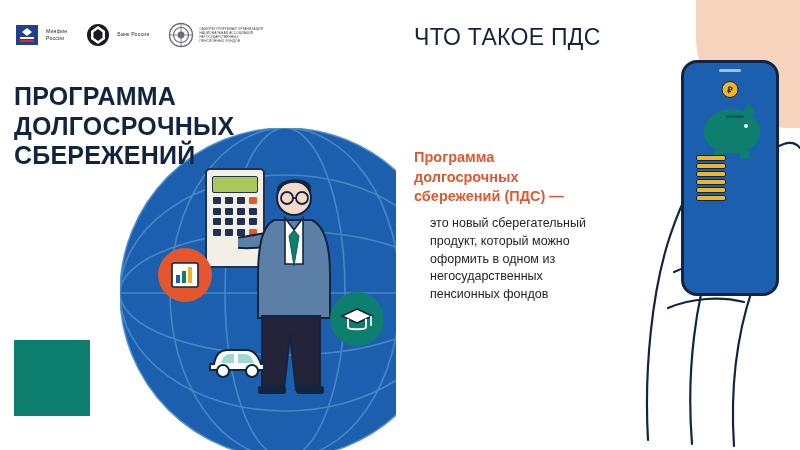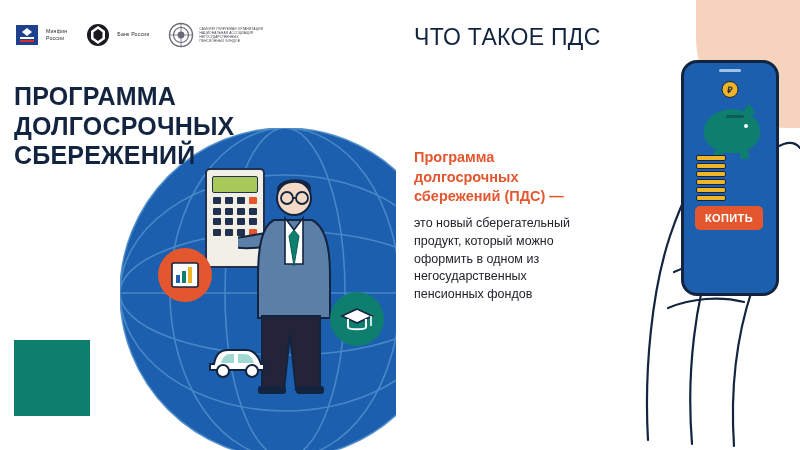--- a/index.html
+++ b/index.html
@@ -181,21 +181,21 @@
     left: 18px; top: 148px;
     width: 218px;
     font-size: 14.5px;
     line-height: 1.35;
     font-weight: bold;
     color: #e4572e;
     white-space: pre-line;
   }
   .body-text {
     position: absolute;
-    left: 18px; top: 215px;
+    left: 34px; top: 215px;
     width: 212px;
     font-size: 12.5px;
     line-height: 1.42;
     color: #23242b;
     white-space: pre-line;
   }
 
   
   .hand-wrap {
     position: absolute;
@@ -466,15 +466,14 @@
 
     <div class="coins-stack">
       <i></i>
       <i></i>
       <i></i>
       <i></i>
       <i></i>
       <i></i>
     </div>
 
-    <div class="cta">КОПИТЬ</div>
   </div>
 </div>
 
 </body></html>

